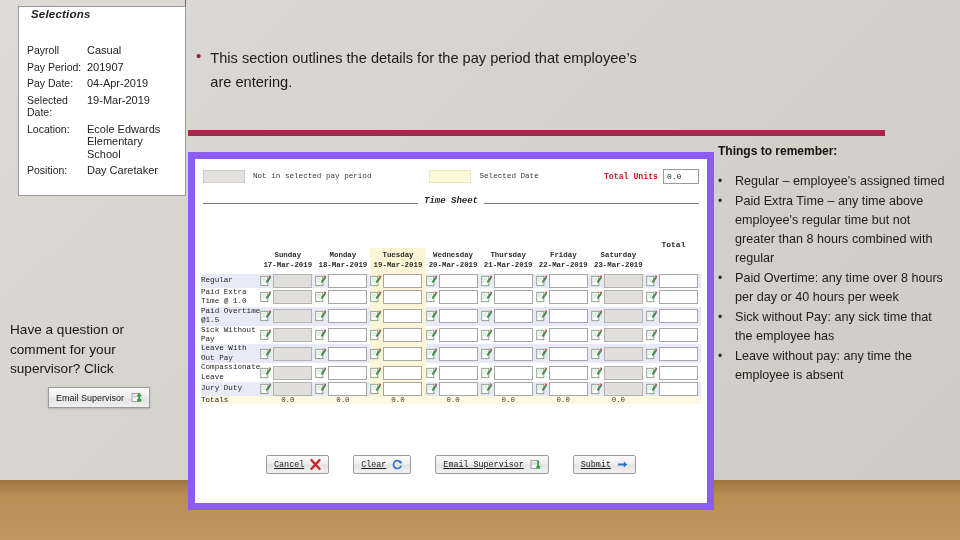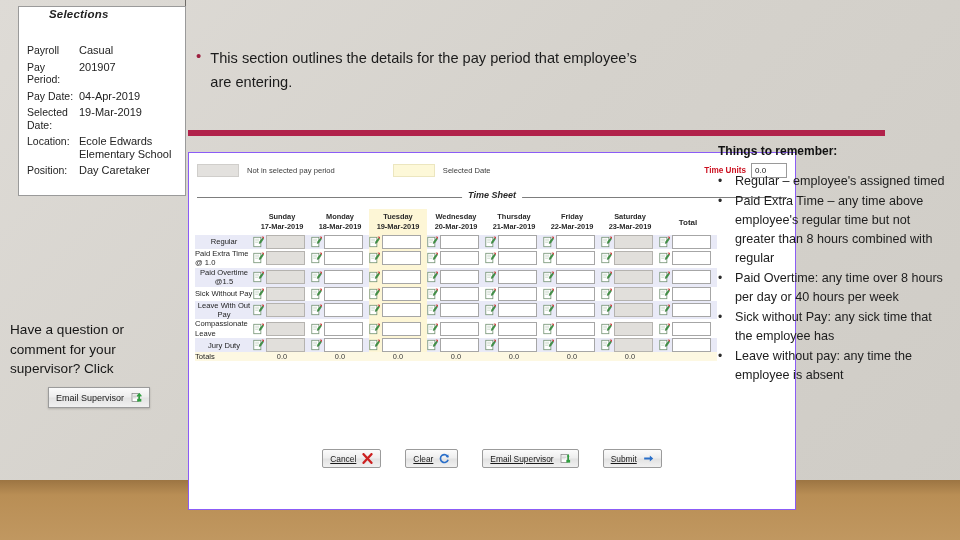--- a/index.html
+++ b/index.html
@@ -54,41 +54,41 @@
   .bullet-text{
     font-size:14.6px; color:#1b1b1b; line-height:24px;
   }
 
   
   #selections{
     position:absolute; left:18px; top:6px; width:168px; height:190px;
     background:#ffffff; border:1px solid #9a9a9a;
   }
   #selections-legend{
-    position:absolute; left:26px; top:1px;
+    position:absolute; left:8px; top:1px;
     background:#ffffff; padding:0 4px;
     font-size:11.5px; font-style:italic; font-weight:bold; color:#222;
     letter-spacing:.2px;
   }
   #sel-table{
     position:absolute; left:8px; top:35px; width:154px;
     border-collapse:collapse;
   }
   #sel-table td{
     font-size:10.5px; color:#232323; vertical-align:top;
     padding:2px 2px 2px 0; line-height:12.5px;
   }
-  #sel-table td.k{ width:52px; }
+  #sel-table td.k{ width:60px; }
   #sel-table td.v{ font-size:11px; }
 
   
   #timesheet{
-    position:absolute; left:188px; top:152px; width:608px; height:358px;
-    background:#ffffff; border:1px solid #8b5cf6;
-    font-family:Liberation Sans, sans-serif;
+    position:absolute; left:188px; top:152px; width:526px; height:358px;
+    background:#ffffff; border:7px solid #8b5cf6;
+    font-family:Liberation Mono, monospace;
   }
 
   
   #legend-strip{
     position:absolute; left:8px; top:8px; right:8px; height:18px;
     display:flex; align-items:center;
   }
   .swatch{ width:42px; height:13px; border:1px solid #cfcfcf; }
   .swatch.grey{ background:#e3e1de; border-color:#d0cecb; }
   .swatch.cream{ background:#fdf8d8; border-color:#ece6bf; }
@@ -117,29 +117,29 @@
     position:absolute; left:6px; top:56px; right:6px;
     border-collapse:collapse; table-layout:fixed;
     background:#fff;
   }
   #grid th, #grid td{ padding:0; }
   #grid th.rowhead-col{ width:58px; }
   #grid th.day-col{ width:58px; }
   #grid th.tot-col{ width:58px; }
   .day-head{
     text-align:center; font-size:7.4px; color:#2a2a2a; line-height:9.5px;
-    padding:3px 0 4px 0; font-weight:bold;
+    padding:3px 0 4px 0; font-weight:bold;margin-top:33px;
   }
   .day-head.sel{ background:#fdf6d6; }
   .tot-head{ text-align:center; font-size:8px; color:#2a2a2a; font-weight:bold; }
   td.rowlabel{
     font-size:7.6px; color:#1e1e1e; line-height:9.4px;
     padding:4px 2px 4px 3px; vertical-align:middle;
   }
-  tr.band td{ background:#e9eaf7;text-align:center; }
+  tr.band td{ background:#e9eaf7; }
   tr.band td.selcol{ background:#fdf6d6; }
   td.cell{ vertical-align:middle; padding:2px 1px; }
   td.cell.selcol{ background:#fdf6d6; }
   .cellwrap{ display:flex; align-items:center; gap:2px; justify-content:flex-start; }
   .edit-ico{ width:11px; height:12px; flex:0 0 auto; }
   .inp{
     width:39px; height:14px; border:1px solid #a6a6a6; background:#ffffff;
   }
   .inp.off{ background:#e1dfdb; border-color:#b5b3af; }
   tr.totals td{ background:#fdf8e2; }
@@ -250,21 +250,21 @@
 
 <div id="timesheet">
 
   <div id="legend-strip">
     <span class="swatch grey"></span>
     <span class="legend-label">Not in selected pay period</span>
     <span id="legend-gap1"></span>
     <span class="swatch cream"></span>
     <span class="legend-label">Selected Date</span>
     <span id="tu-wrap">
-      <span id="total-units-label">Time Units</span>
+      <span id="total-units-label">Total Units</span>
       <span id="total-units-box">0.0</span>
     </span>
   </div>
 
   <div id="ts-rule"></div>
   <div id="ts-rule-label">Time Sheet</div>
 
   <table id="grid">
     <thead>
       <tr id="grid-head-row">

